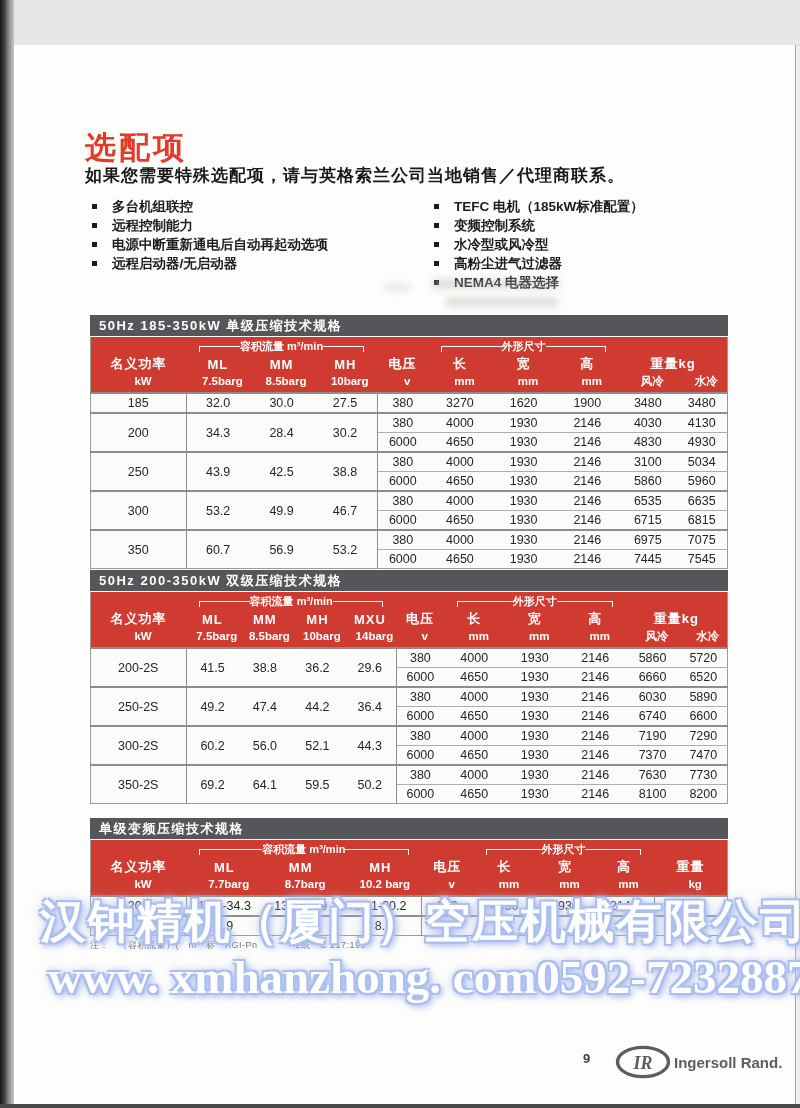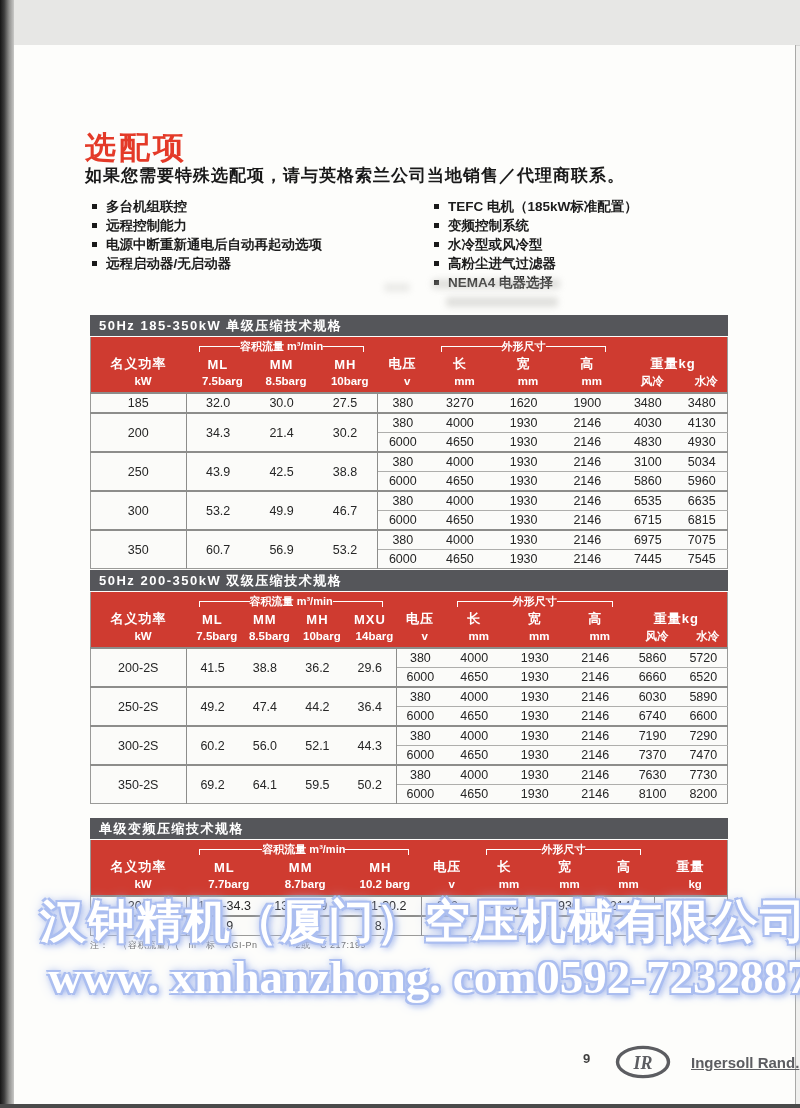--- a/index.html
+++ b/index.html
@@ -13,21 +13,21 @@
   .scan-left{position:absolute;left:0;top:0;width:14px;height:1108px;
     background:linear-gradient(90deg,#151515 0%,#3d3d3d 30%,#8f8f8d 65%,#c9c9c7 100%);}
   .bottom-strip{position:absolute;left:0;bottom:0;width:800px;height:4px;background:#4a4a4a;}
 
   .doc-title{position:absolute;left:85px;top:106px;font-size:31px;font-weight:bold;color:#e43a28;letter-spacing:3px;}
   .intro{position:absolute;left:85px;top:164px;font-size:17px;font-weight:bold;color:#191919;letter-spacing:1px;}
 
   .opts{position:absolute;top:197px;margin:0;padding:0;}
   .opts.left{left:92px;width:340px;}
   .opts.right{left:434px;width:300px;}
-  .opts li{list-style:none;display:flex;gap:9px;font-size:13.5px;font-weight:bold;color:#1c1c1c;line-height:19px;}
+  .opts li{list-style:none;display:flex;gap:15px;font-size:13.5px;font-weight:bold;color:#1c1c1c;line-height:19px;}
   .sq{width:5px;height:5px;background:#1a1a1a;margin-top:7px;flex:none;}
 
   .bleed{position:absolute;background:#b5b5b1;filter:blur(3px);opacity:.4;border-radius:3px;}
   .b1{left:432px;top:279px;width:128px;height:10px;}
   .b2{left:446px;top:297px;width:112px;height:10px;}
   .b3{left:384px;top:283px;width:26px;height:9px;opacity:.25;}
 
   .spec{position:absolute;left:90px;width:638px;}
   #t1{top:315px;} #t2{top:570px;} #t3{top:818px;}
   .tbar{height:21px;background:#55565a;color:#fff;font-size:13px;font-weight:bold;line-height:21px;
@@ -52,21 +52,21 @@
   .note{margin-top:3px;font-size:9px;color:#4c4c4c;opacity:.8;letter-spacing:.5px;white-space:nowrap;overflow:hidden;}
 
   .wm{position:absolute;left:40px;width:720px;z-index:30;color:#fff;font-weight:bold;text-align:center;white-space:nowrap;
     text-shadow:-2px -2px 0 #abbef0,2px -2px 0 #abbef0,-2px 2px 0 #abbef0,2px 2px 0 #abbef0,
       0 0 7px #9db3ec,0 0 14px #bfccf2,3px 3px 6px #9db3ec;}
   .wm1{top:891px;font-size:46px;letter-spacing:2px;}
   .wm2{top:950px;font-size:47px;font-family:"Liberation Serif","DejaVu Serif",serif;
     display:flex;justify-content:space-between;padding:0 8px;box-sizing:border-box;}
 
   .pageno{position:absolute;left:583px;top:1051px;font-size:13px;font-weight:bold;color:#3f3f3f;}
-  .brand{position:absolute;left:614px;top:1045px;display:flex;align-items:center;gap:19px;color:#5c5d61;text-decoration:underline;}
+  .brand{position:absolute;left:614px;top:1045px;display:flex;align-items:center;gap:2px;color:#5c5d61;}
   .brandname{font-size:15px;font-weight:bold;letter-spacing:0;}
 </style>
 </head>
 <body>
 
 <div class="scan-top"></div>
 <div class="page"></div>
 <div class="scan-left"></div>
 <div class="bottom-strip"></div>
 
@@ -189,21 +189,21 @@
             <td class="g">380</td>
             <td class="g">3270</td>
             <td class="g">1620</td>
             <td class="g">1900</td>
             <td class="g">3480</td>
             <td class="g">3480</td>
           </tr>
           <tr>
             <td class="g colr" rowspan="2">200</td>
             <td class="g" rowspan="2">34.3</td>
-            <td class="g" rowspan="2">21.4</td>
+            <td class="g" rowspan="2">28.4</td>
             <td class="g colr" rowspan="2">30.2</td>
             <td class="g">380</td>
             <td class="g">4000</td>
             <td class="g">1930</td>
             <td class="g">2146</td>
             <td class="g">4030</td>
             <td class="g">4130</td>
           </tr>
           <tr>
             <td class="s">6000</td>

